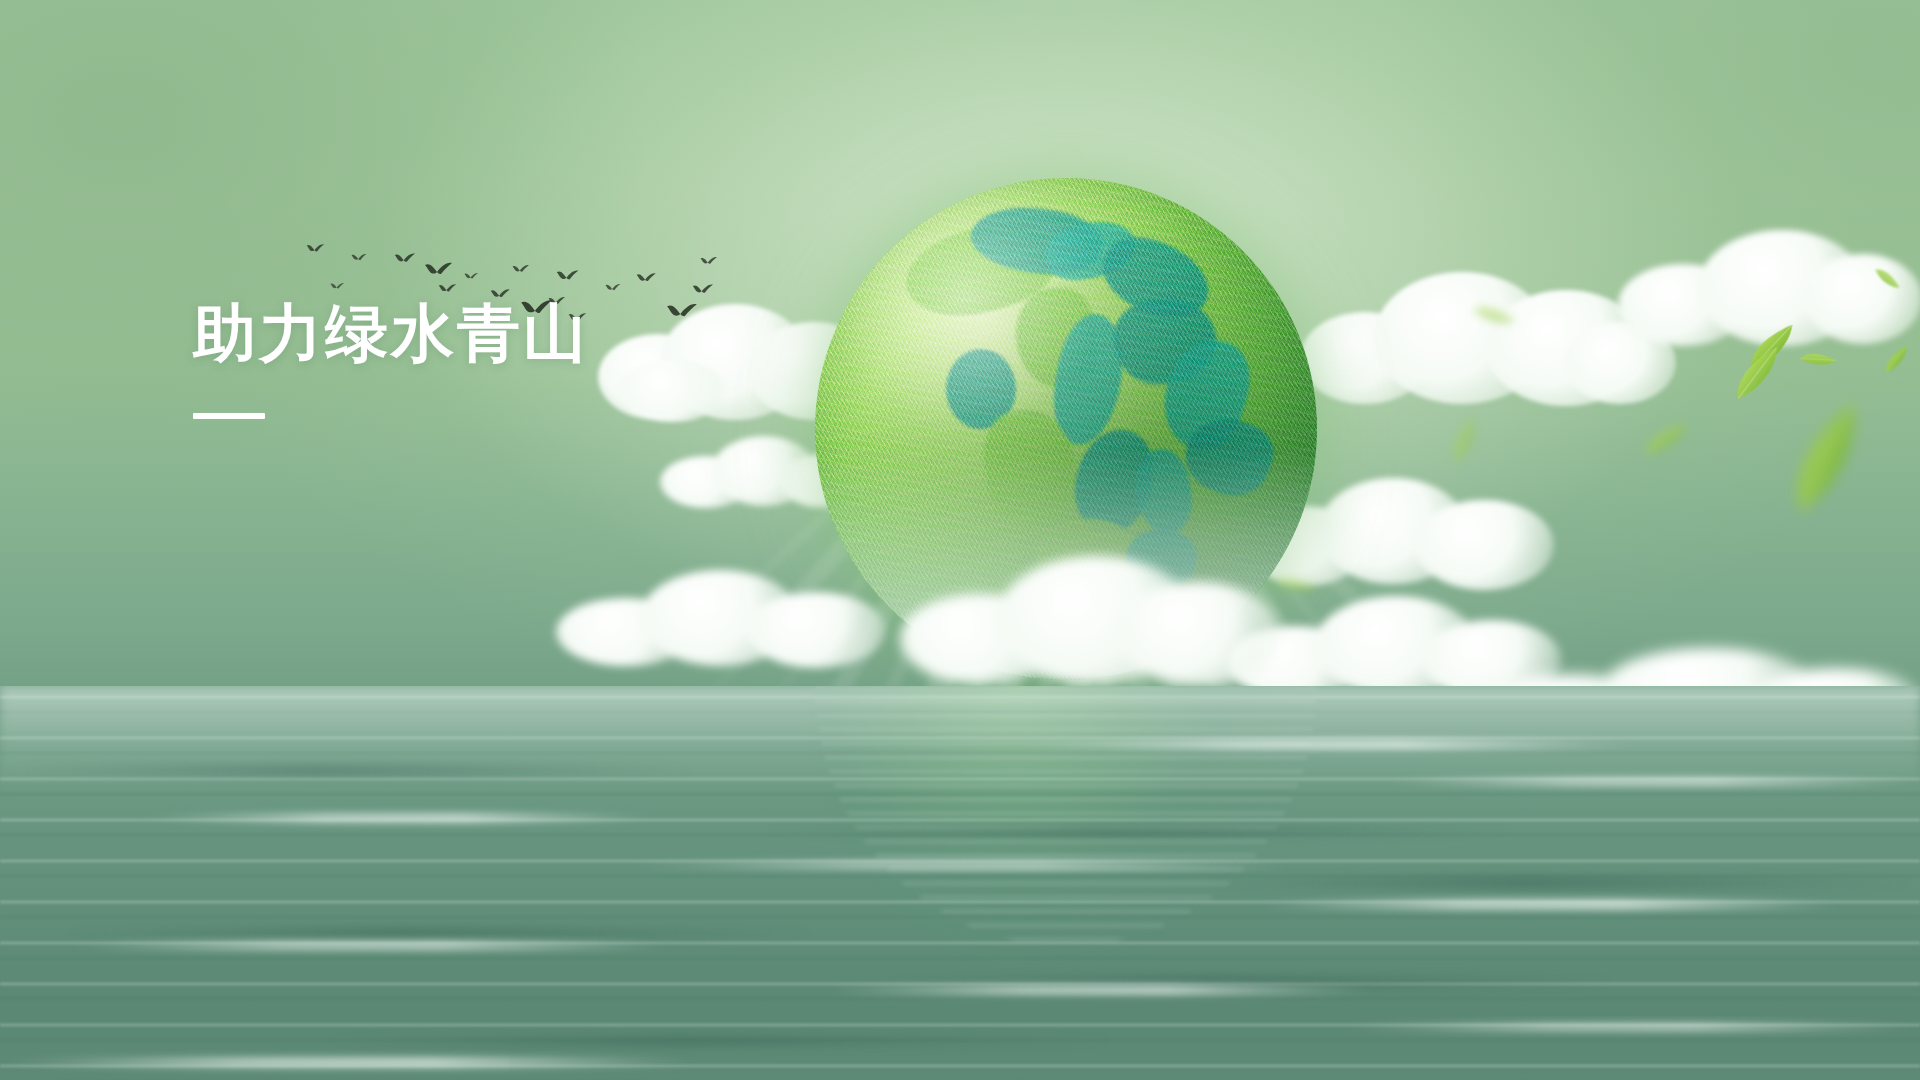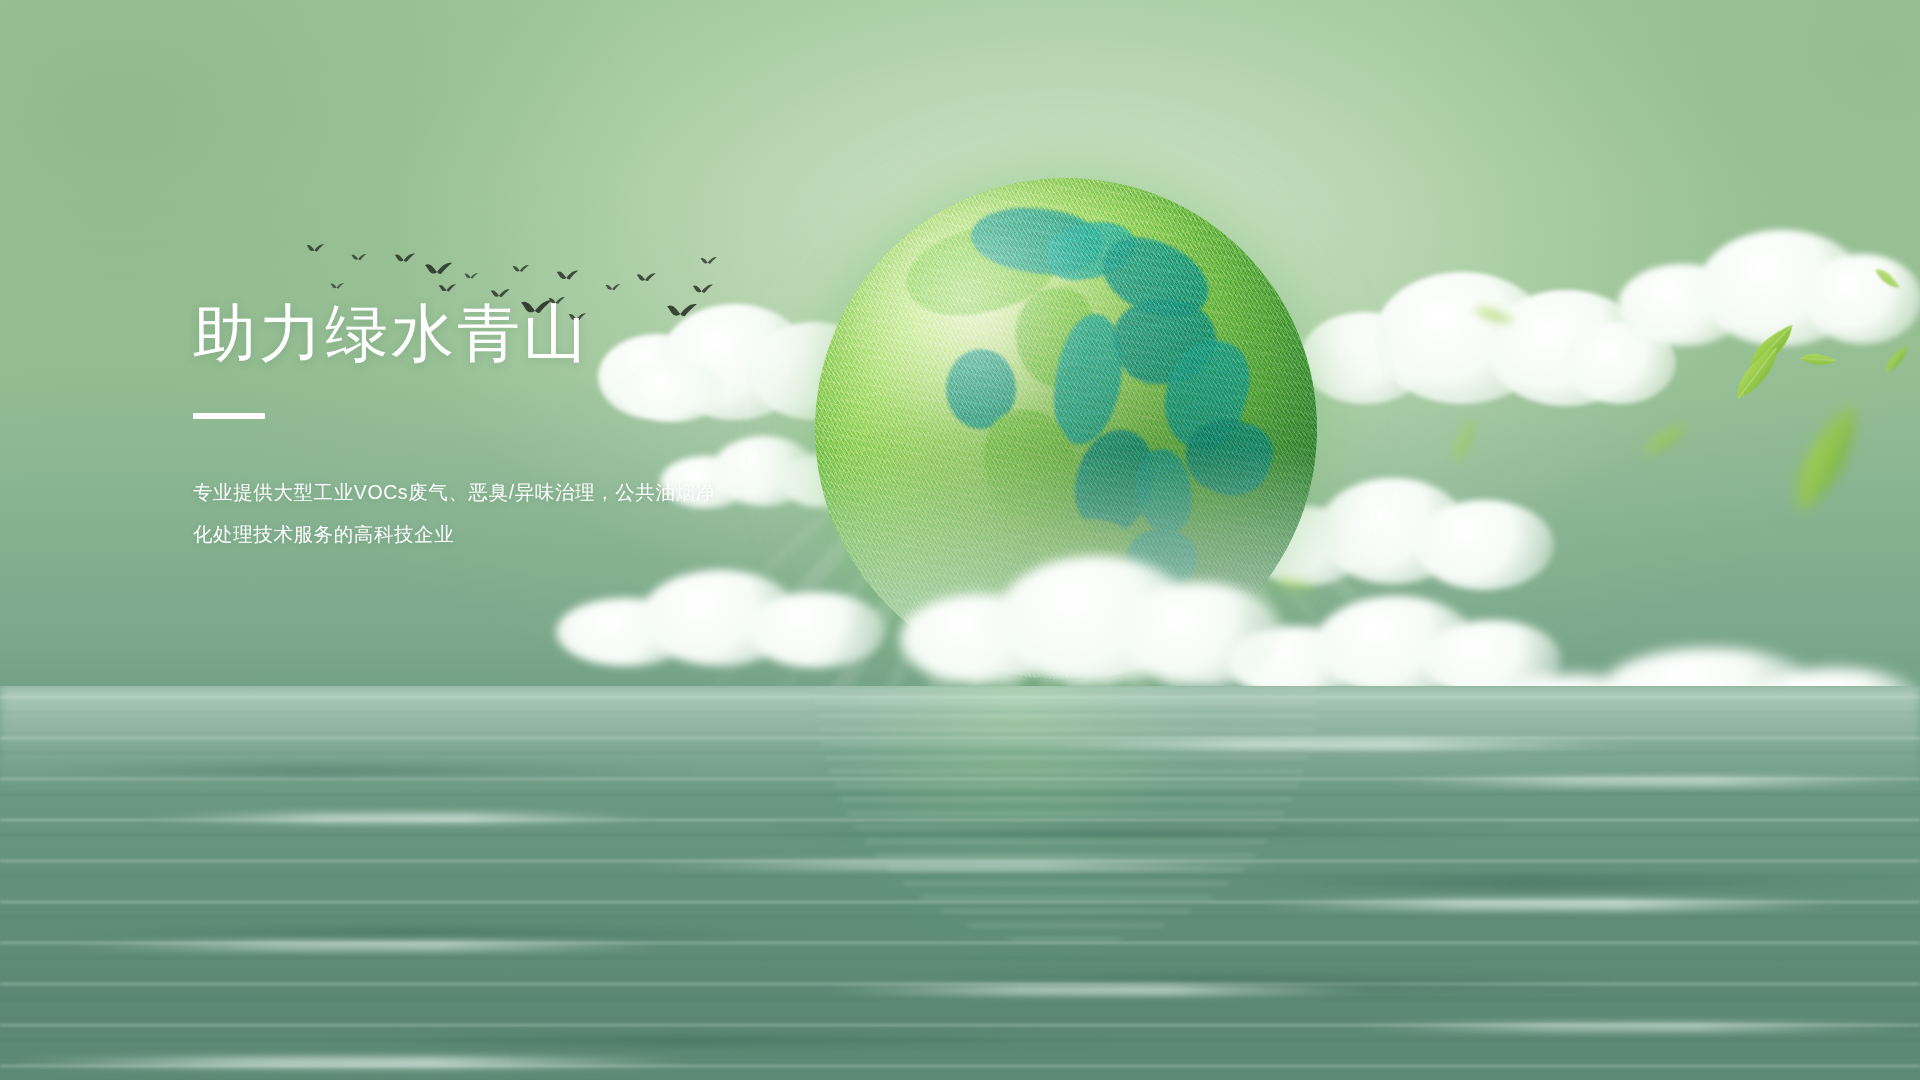--- a/index.html
+++ b/index.html
@@ -162,21 +162,21 @@
     position:absolute; left:0; top:0; width:1920px; height:110px;
     background:linear-gradient(180deg, rgba(228,240,234,.50) 0%, rgba(222,236,230,.16) 55%, rgba(0,0,0,0) 100%);
     filter:blur(5px);
   }
 
   
   .copy{ position:absolute; left:193px; top:296px; width:700px; }
   .headline{
     color:#ffffff;
     font-size:63px;
-    font-weight:normal;
+    font-weight:bold;
     line-height:74px;
     letter-spacing:3px;
     margin:0;
     text-shadow:0 2px 10px rgba(60,110,80,.22);
     white-space:nowrap;
   }
   .divider{
     width:72px; height:6px; background:#ffffff;
     margin-top:43px; border-radius:1px;
   }
@@ -553,16 +553,15 @@
         <div class="streak" style="left: 820px; top: 300px; width: 560px; height: 8px;"></div>
         <div class="streak" style="left: 1340px; top: 338px; width: 580px; height: 6px;"></div>
         <div class="streak" style="left: 0px; top: 372px; width: 700px; height: 9px;"></div>
       </div>
     <div class="water-haze"></div>
   </div>
 
   <div class="copy">
     <h1 class="headline">助力绿水青山</h1>
     <div class="divider"></div>
-    <p class="sub">专业提供大型工业VOCs废气、恶臭/异味治理，公共油烟净化处理技术服务的高科技企业</p>
   </div>
 
 </div>
 
 </body></html>

